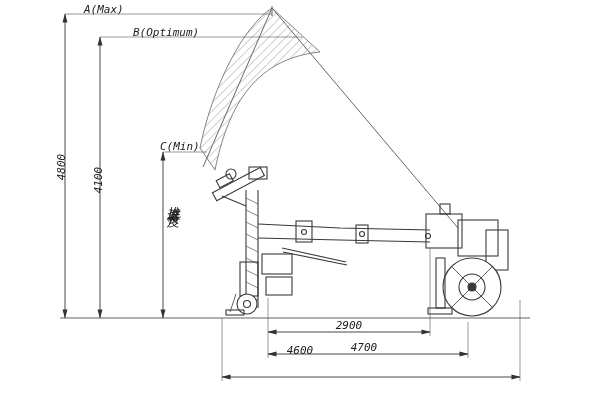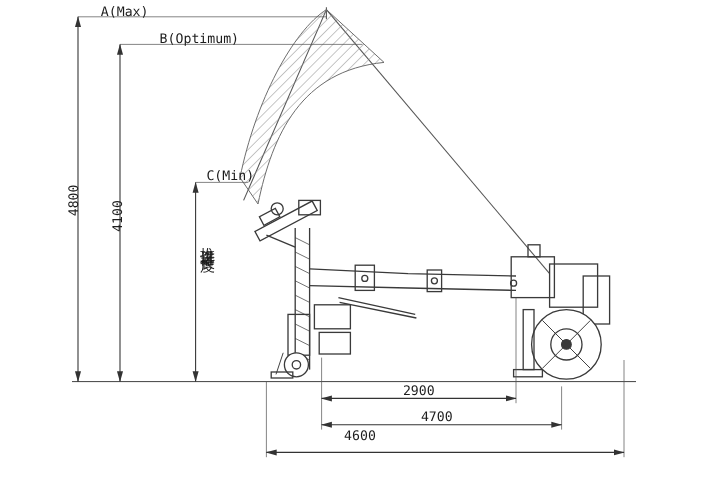--- a/index.html
+++ b/index.html
@@ -1,19 +1,20 @@
 <!DOCTYPE html>
 <html><head>
 <meta charset="utf-8">
 <style>
   html,body{margin:0;padding:0;background:#ffffff;}
   .canvas{
     position:relative;width:600px;height:400px;background:#ffffff;
     font-family:"DejaVu Sans Mono","Liberation Mono",monospace;
     overflow:hidden;
+    font-style:italic;
   }
   svg{position:absolute;left:0;top:0;}
   .lbl{
     position:absolute;font-size:11px;color:#1c1c1c;white-space:nowrap;
     line-height:14px;
   }
   .lbl.rot{width:44px;height:14px;text-align:center;transform:rotate(-90deg);}
   .lbl.center{width:40px;text-align:center;}
   .lbl.cjk{
     writing-mode:vertical-rl;text-orientation:upright;
@@ -137,27 +138,27 @@
       <line x1="268" y1="332" x2="430" y2="332" marker-start="url(#arr)" marker-end="url(#arr)"></line>
       <line x1="268" y1="354" x2="468" y2="354" marker-start="url(#arr)" marker-end="url(#arr)"></line>
       <line x1="222" y1="377" x2="520" y2="377" marker-start="url(#arr)" marker-end="url(#arr)"></line>
     </g>
   </svg>
 
   <div class="lbl" style="left:84px;top:3px;">A(Max)</div>
 
   <div class="lbl" style="left:133px;top:26px;text-align:right;">B(Optimum)</div>
 
-  <div class="lbl" style="left:172px;top:140px;text-align:center;">C(Min)</div>
+  <div class="lbl" style="left:160px;top:140px;text-align:center;">C(Min)</div>
 
   <div class="lbl rot" style="left:40px;top:160px;">4800</div>
 
   <div class="lbl rot" style="left:77px;top:173px;">4100</div>
 
   <div class="lbl cjk" style="left:166px;top:196px;">推进器长度</div>
 
   <div class="lbl center" style="left:329px;top:319px;">2900</div>
 
   <div class="lbl center" style="left:344px;top:341px;">4700</div>
 
-  <div class="lbl center" style="left:280px;top:344px;margin-top:13px;">4600</div>
+  <div class="lbl center" style="left:280px;top:344px;">4600</div>
 
 </div>
 
 </body></html>

